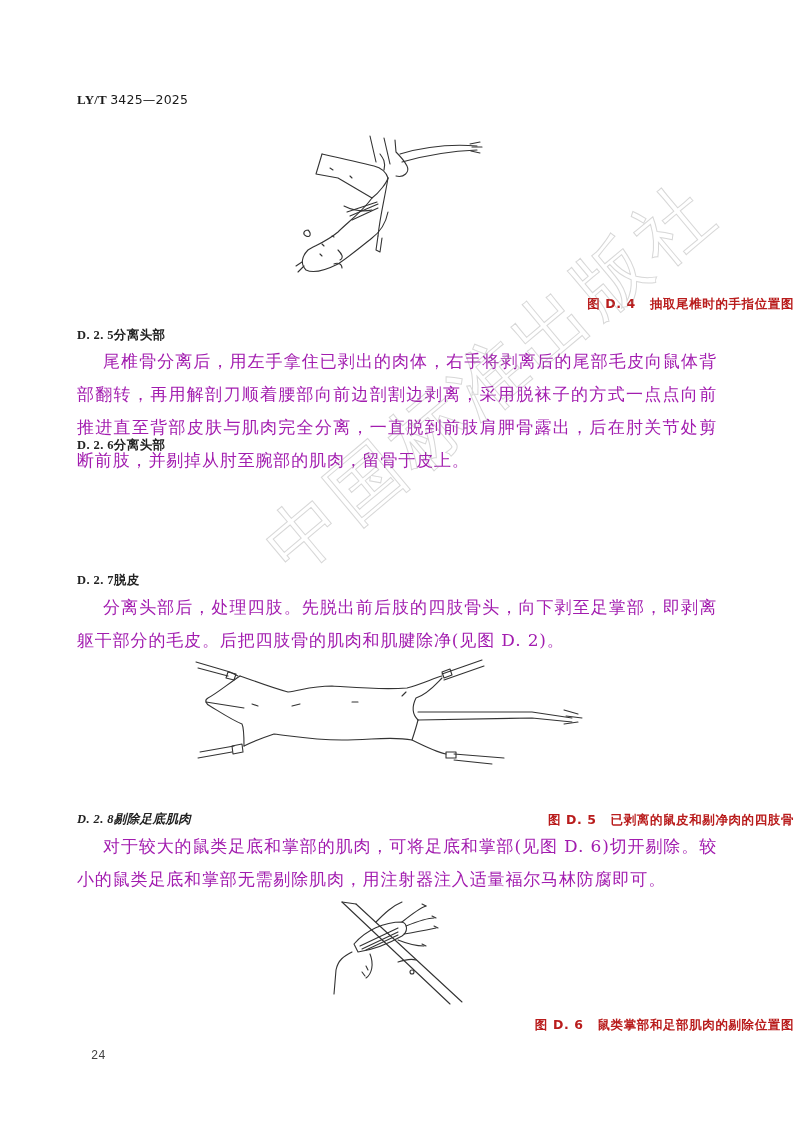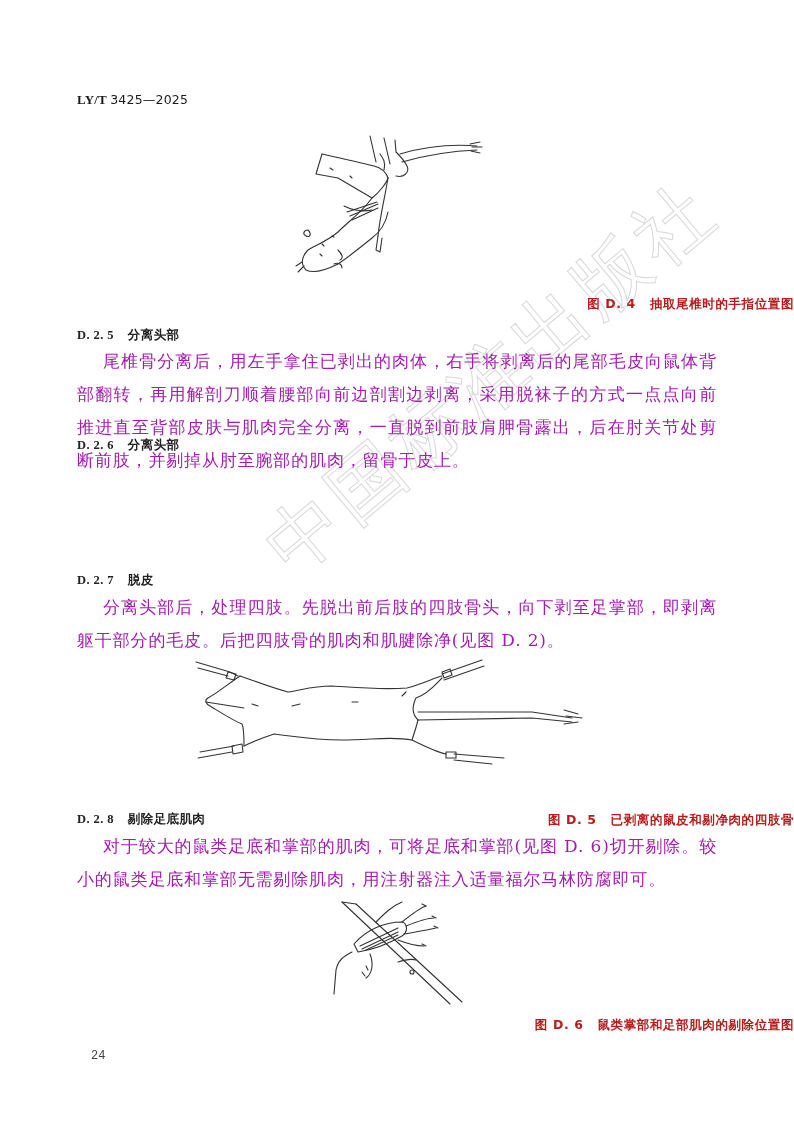--- a/index.html
+++ b/index.html
@@ -8,21 +8,21 @@
     .page { position: absolute; left: 0; top: 0; width: 794px; height: 857px; }
     .std-header { position: absolute; left: 77px; top: 92px; font-size: 13px; font-weight: bold;
                   font-family: "Liberation Serif", "DejaVu Serif", serif; letter-spacing: 0.2px; }
     .std-header .num { font-weight: normal; font-family: "DejaVu Sans", sans-serif; font-size: 12.5px; }
     .figure { position: absolute; }
     .caption { position: absolute; left: 0; width: 794px; text-align: right; font-size: 12.5px;
                font-weight: bold; font-family: "DejaVu Sans", sans-serif; letter-spacing: 0.6px; color: #b91c1c; }
     .caption .cap-no { margin-right: 14px; }
     .section-head { position: absolute; left: 77px; font-size: 12.5px; font-weight: bold;
                     font-family: "DejaVu Sans", sans-serif; color: #222; letter-spacing: 0.4px; }
-    .section-head .sec-no { margin-right: 14px; font-family: "Liberation Serif", "DejaVu Serif", serif; }
+    .section-head .sec-no { margin-right: 0; font-family: "Liberation Serif", "DejaVu Serif", serif; }
     .para { position: absolute; left: 77px; width: 640px; font-size: 17px; line-height: 33px;
             text-indent: 26px; text-align: justify; letter-spacing: 0.85px; color: #a21caf;
             font-family: "DejaVu Serif", "Liberation Serif", serif; }
     .page-number { position: absolute; left: 91px; top: 1049px; font-size: 12px;
                    font-family: Liberation Mono, monospace; color: #404040; }
     .watermark { position: absolute; left: 205px; top: 370px; width: 480px; height: 380px;
                  pointer-events: none; }
     .watermark-text { position: absolute; left: 40px; top: 150px; font-size: 74px;
                       font-family: "DejaVu Sans", sans-serif; color: rgba(150,150,150,0.38);
                       transform: rotate(-40deg); transform-origin: left top; white-space: nowrap;
@@ -115,21 +115,21 @@
       <path d="M226 66 L340 64 L380 68"></path>
       <path d="M372 56 l14 4 M374 62 l16 2 M372 70 l14 -2"></path>
 
       <path d="M60 50 l6 2 M100 52 l8 -2 M160 48 l6 0 M210 42 l4 -4"></path>
     </svg>
   </div>
   <div class="caption" style="top:812px;">
     <span class="cap-no">图 D. 5</span><span>已剥离的鼠皮和剔净肉的四肢骨</span>
   </div>
 
-  <div class="section-head" style="top:811px;">
+  <div class="section-head" style="top:811px;font-style:italic;">
     <span class="sec-no">D. 2. 8</span><span>剔除足底肌肉</span>
   </div>
   <div class="para" style="top:830px;">对于较大的鼠类足底和掌部的肌肉，可将足底和掌部(见图 D. 6)切开剔除。较小的鼠类足底和掌部无需剔除肌肉，用注射器注入适量福尔马林防腐即可。</div>
 
   <div class="figure" style="left:326px; top:894px; width:150px; height:116px;">
     <svg width="150" height="116" viewBox="0 0 150 116" fill="none" stroke="#333" stroke-width="1.1" stroke-linecap="round" stroke-linejoin="round">
 
       <path d="M16 8 L124 110"></path>
       <path d="M30 10 L136 108"></path>
       <path d="M16 8 L30 10"></path>

